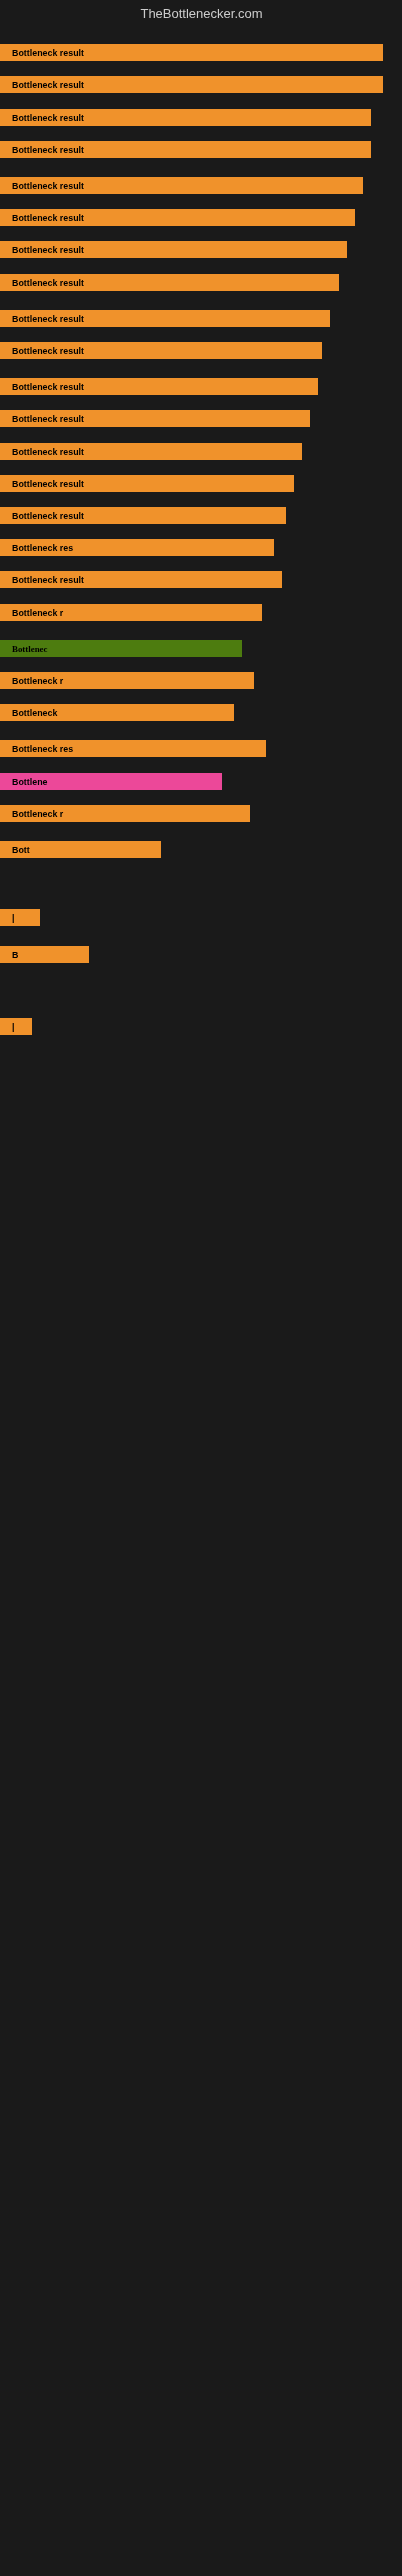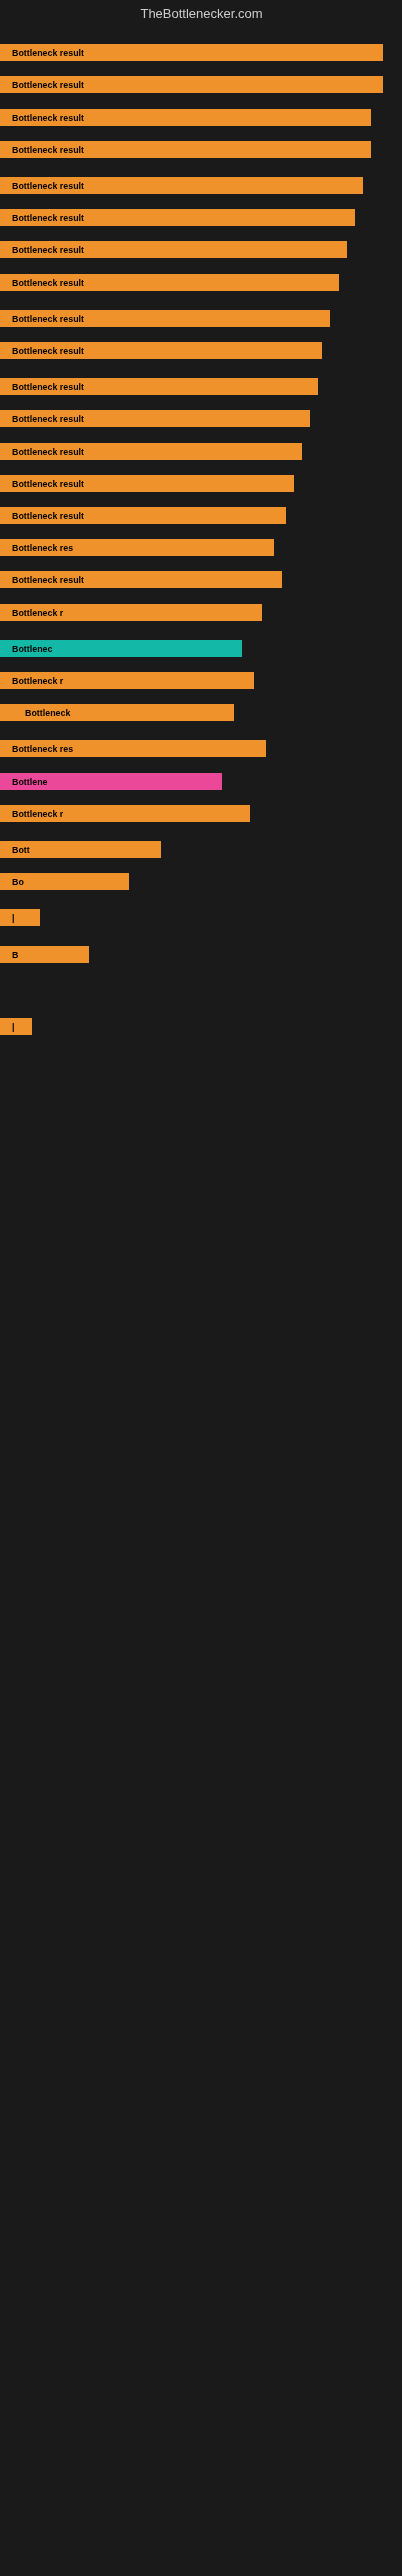--- a/index.html
+++ b/index.html
@@ -147,32 +147,32 @@
       <div class="bar" style="width: 70%; background-color: rgb(240, 146, 43);">
         <span class="bar-label" style="color: rgb(0, 0, 0);">Bottleneck result</span>
       </div>
     </div>
     <div class="bar-row" style="top: 576px;">
       <div class="bar" style="width: 65%; background-color: rgb(240, 146, 43);">
         <span class="bar-label" style="color: rgb(0, 0, 0);">Bottleneck r</span>
       </div>
     </div>
     <div class="bar-row" style="top: 612px;">
-      <div class="bar" style="width: 60%; background-color: #14b8a6;">
+      <div class="bar" style="width: 60%; background-color: #4d7c0f; font-family: Liberation Serif, serif;">
         <span class="bar-label" style="color: rgb(0, 0, 0);">Bottlenec</span>
       </div>
     </div>
     <div class="bar-row" style="top: 644px;">
       <div class="bar" style="width: 63%; background-color: rgb(240, 146, 43);">
         <span class="bar-label" style="color: rgb(0, 0, 0);">Bottleneck r</span>
       </div>
     </div>
     <div class="bar-row" style="top: 676px;">
       <div class="bar" style="width: 58%; background-color: rgb(240, 146, 43);">
-        <span class="bar-label" style="color: rgb(0, 0, 0); margin-left: 13px;">Bottleneck</span>
+        <span class="bar-label" style="color: rgb(0, 0, 0);">Bottleneck</span>
       </div>
     </div>
     <div class="bar-row" style="top: 712px;">
       <div class="bar" style="width: 66%; background-color: rgb(240, 146, 43);">
         <span class="bar-label" style="color: rgb(0, 0, 0);">Bottleneck res</span>
       </div>
     </div>
     <div class="bar-row" style="top: 745px;">
       <div class="bar" style="width: 55%; background-color: #ec4899;">
         <span class="bar-label" style="color: rgb(0, 0, 0);">Bottlene</span>
@@ -181,25 +181,20 @@
     <div class="bar-row" style="top: 777px;">
       <div class="bar" style="width: 62%; background-color: rgb(240, 146, 43);">
         <span class="bar-label" style="color: rgb(0, 0, 0);">Bottleneck r</span>
       </div>
     </div>
     <div class="bar-row" style="top: 813px;">
       <div class="bar" style="width: 40%; background-color: rgb(240, 146, 43);">
         <span class="bar-label" style="color: rgb(0, 0, 0);">Bott</span>
       </div>
     </div>
-    <div class="bar-row" style="top: 845px;">
-      <div class="bar" style="width: 32%; background-color: rgb(240, 146, 43);">
-        <span class="bar-label" style="color: rgb(0, 0, 0);">Bo</span>
-      </div>
-    </div>
     <div class="bar-row" style="top: 881px;">
       <div class="bar" style="width: 10%; background-color: rgb(240, 146, 43);">
         <span class="bar-label" style="color: rgb(0, 0, 0);">|</span>
       </div>
     </div>
     <div class="bar-row" style="top: 918px;">
       <div class="bar" style="width: 22%; background-color: rgb(240, 146, 43);">
         <span class="bar-label" style="color: rgb(0, 0, 0);">B</span>
       </div>
     </div>

